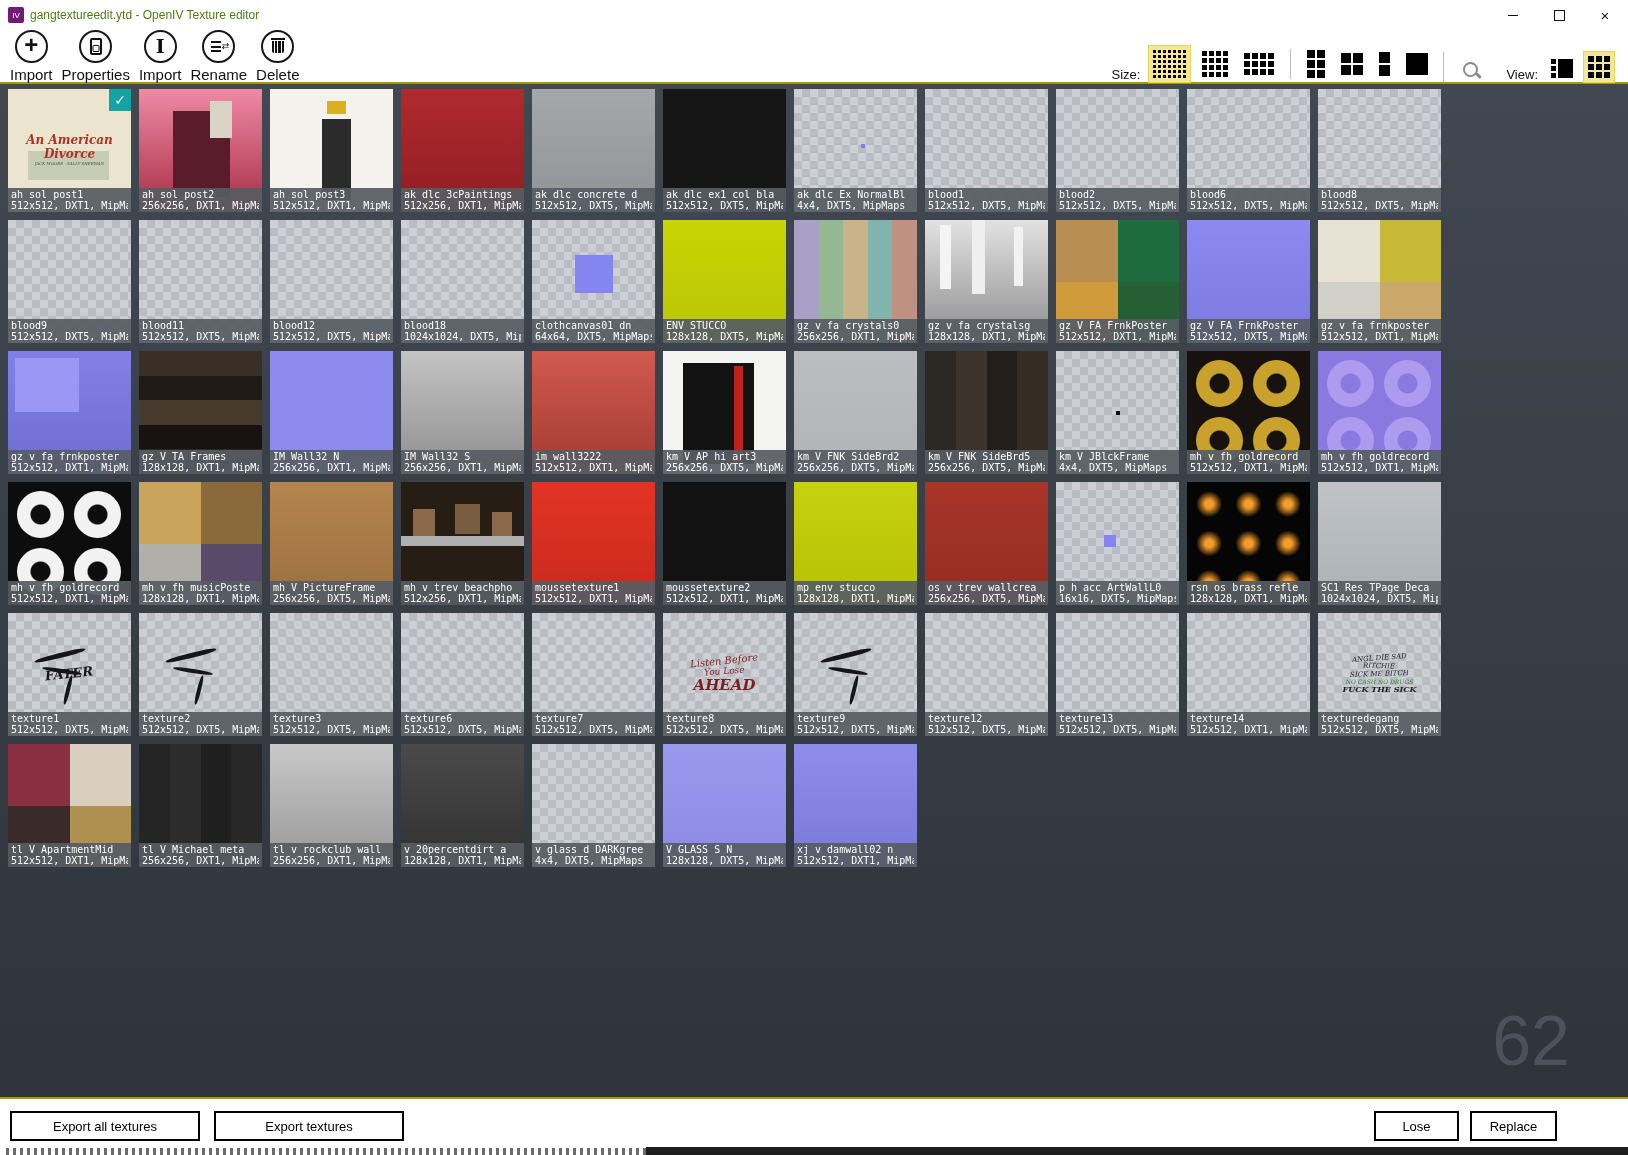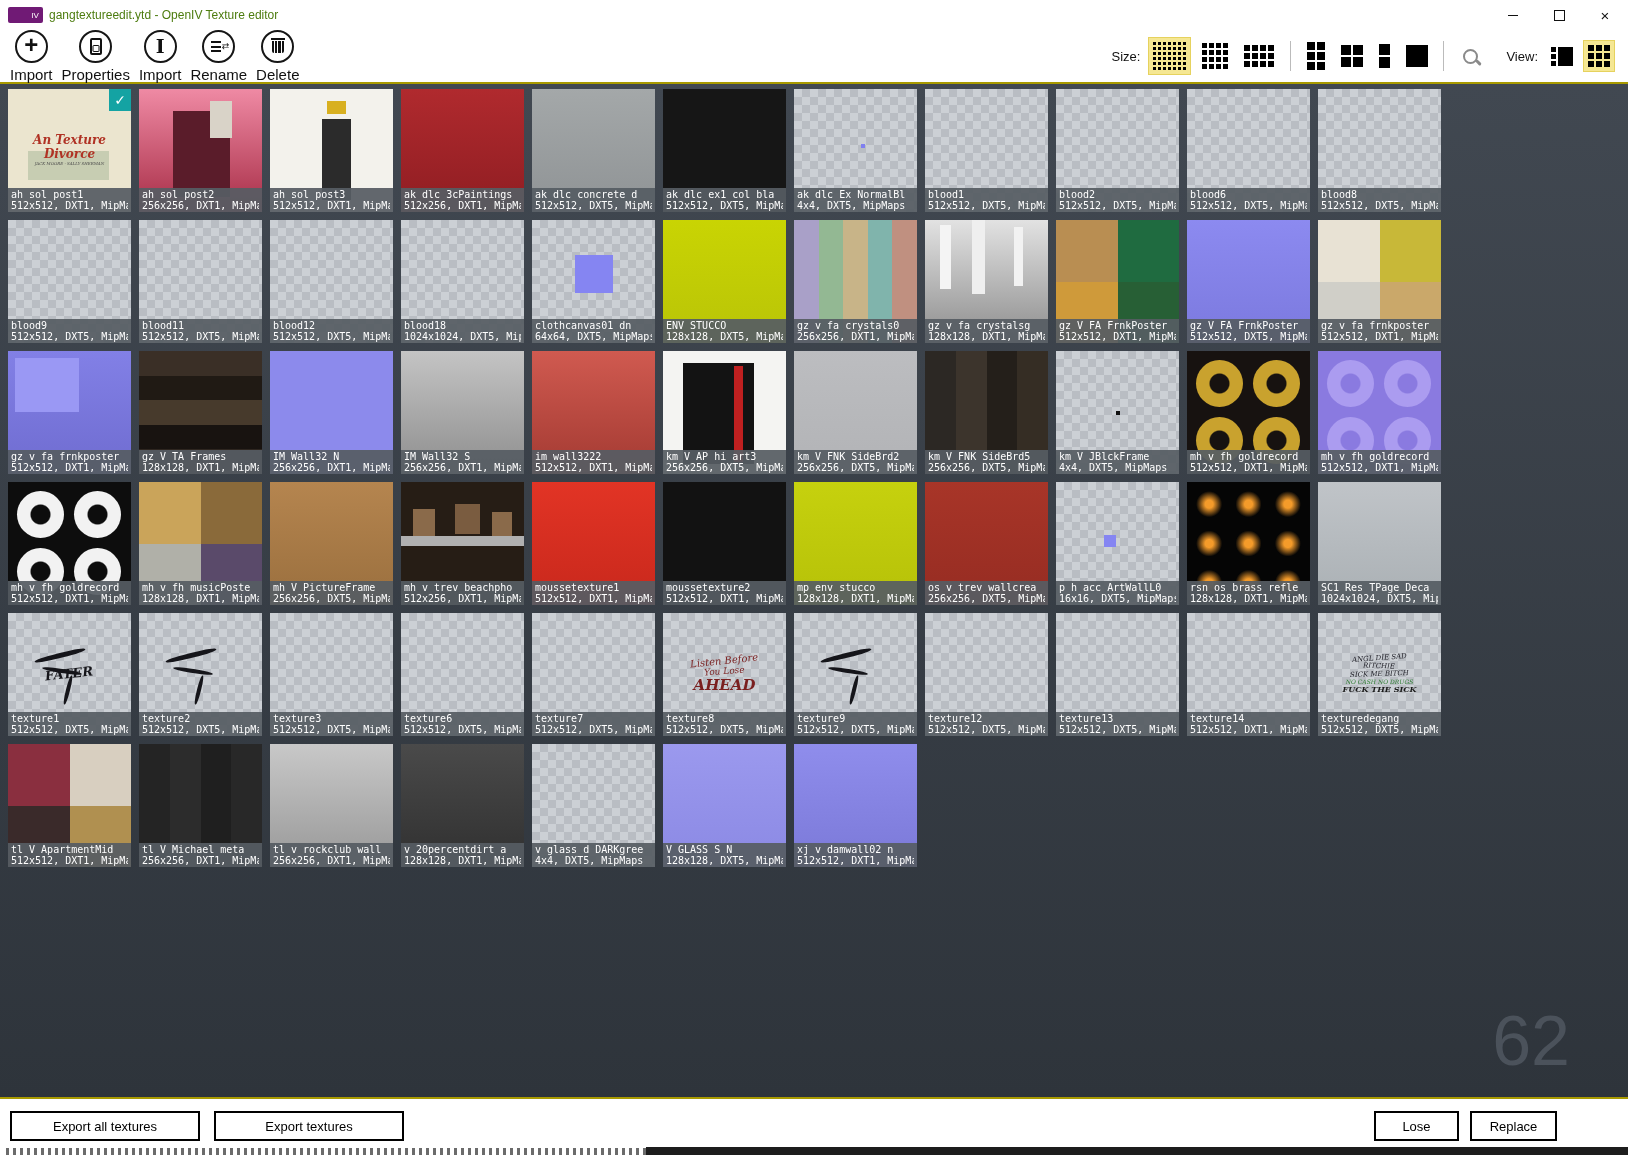--- a/index.html
+++ b/index.html
@@ -1,20 +1,20 @@
 <!DOCTYPE html>
 <html><head>
 <meta charset="utf-8">
 <style>
   html,body{margin:0;padding:0;width:1628px;height:1155px;overflow:hidden;
     font-family:"Liberation Sans",sans-serif;background:#fff;}
   
   .titlebar{height:30px;background:#fff;display:flex;align-items:center;position:relative;}
   .appicon{width:16px;height:16px;margin:0 6px 0 8px;background:#701a75;border-radius:2px;
-    color:#fff;font-size:8px;font-weight:normal;display:flex;align-items:center;justify-content:center;padding-left:19px;}
+    color:#fff;font-size:8px;font-weight:normal;display:flex;align-items:center;justify-content:center;}
   .titletext{font-size:12px;color:#4d7c0f;}
   .winbtns{position:absolute;right:0;top:0;height:30px;display:flex;}
   .wbtn{width:46px;height:30px;display:flex;align-items:center;justify-content:center;font-size:15px;color:#111;}
   .wbtn .mini{width:10px;height:1px;background:#111;display:block;}
   .wbtn .maxi{width:9px;height:9px;border:1px solid #111;display:block;}
   
   .toolbar{height:52px;background:#fff;border-bottom:2px solid #a89a00;display:flex;align-items:center;position:relative;}
   .tbgroup{display:flex;align-items:flex-start;padding-left:10px;}
   .tbbtn{display:flex;flex-direction:column;align-items:center;margin-right:9px;cursor:default;}
   .tbcirc{width:33px;height:33px;border:2px solid #161616;border-radius:50%;
@@ -27,21 +27,21 @@
   .g-ibeam{font-family:"DejaVu Serif",serif;font-size:19px;font-weight:bold;color:#111;line-height:18px;}
   .g-rep{position:relative;width:15px;height:13px;}
   .g-rep .bars{position:absolute;left:0;top:1px;width:10px;height:11px;
     background:repeating-linear-gradient(#111 0 2px,transparent 2px 4.5px);}
   .g-rep .arr{position:absolute;right:-3px;top:1px;font-size:9px;color:#111;}
   .g-trash{position:relative;width:14px;height:16px;}
   .g-trash .lid{position:absolute;top:0;left:0;width:14px;height:2px;background:#111;}
   .g-trash .body{position:absolute;top:3px;left:1px;width:12px;height:12px;background:#111;
     border-radius:0 0 2px 2px;
     background-image:linear-gradient(90deg,#111 2px,#fff 2px 3px,#111 3px 5.5px,#fff 5.5px 6.5px,#111 6.5px 9px,#fff 9px 10px,#111 10px);}
-  .tbright{position:absolute;right:14px;top:0;height:52px;display:flex;align-items:center;gap:7px;}
+  .tbright{position:absolute;right:14px;top:0;height:52px;display:flex;align-items:flex-end;gap:7px;}
   .tbr-label{font-size:13px;color:#111;margin-right:2px;}
   .size-icon{display:grid;gap:2px;padding:4px;box-sizing:content-box;}
   .size-icon div{background:#000;}
   .hl{background:#f5e793;outline:1px solid #e6d25e;}
   .vdiv{width:1px;height:30px;background:#bbb;margin:0 4px;}
   .searchwrap{width:26px;height:26px;display:flex;align-items:center;justify-content:center;margin:0 2px;}
   .search{width:11px;height:11px;border:2.5px solid #8a8a8a;border-radius:50%;position:relative;}
   .search::after{content:"";position:absolute;width:7px;height:2.5px;background:#8a8a8a;
     right:-6px;bottom:-2px;transform:rotate(45deg);border-radius:2px;}
   .v-details{display:flex;gap:2px;padding:4px;}
@@ -280,21 +280,21 @@
         <div style="height: 6px;"></div>
       </span>
   </div>
 </div>
 
 <div class="gridarea">
   <div class="tiles" id="tiles">
       <div class="tile sel">
         <div class="thumb hastext" style="background: rgb(235, 229, 207);">
           <div class="blk" style="left: 16%; top: 50%; width: 66%; height: 24%; background: rgb(199, 205, 178);"></div>
-          <div class="ovt" style="color: rgb(176, 50, 36); font-size: 12px; font-weight: bold; transform: rotate(0deg);">An Texture</div>
+          <div class="ovt" style="color: rgb(176, 50, 36); font-size: 12px; font-weight: bold; transform: rotate(0deg);">An American</div>
           <div class="ovt" style="color: rgb(176, 50, 36); font-size: 12px; font-weight: bold; transform: rotate(0deg);">Divorce</div>
           <div class="ovt" style="color: rgb(74, 74, 74); font-size: 4px; transform: rotate(0deg);">JACK MOORE · SALLY SHERMAN</div>
         </div>
         <div class="badge">✓</div>
         <div class="cap">
           <div>ah_sol_post1</div>
           <div>512x512, DXT1, MipMaps</div>
         </div>
       </div>
       <div class="tile">

